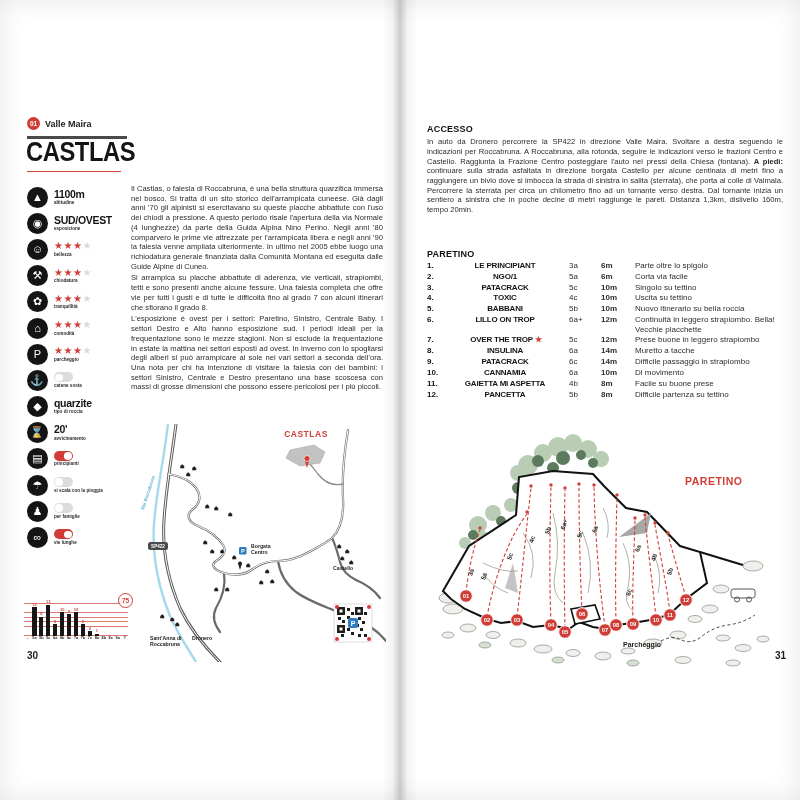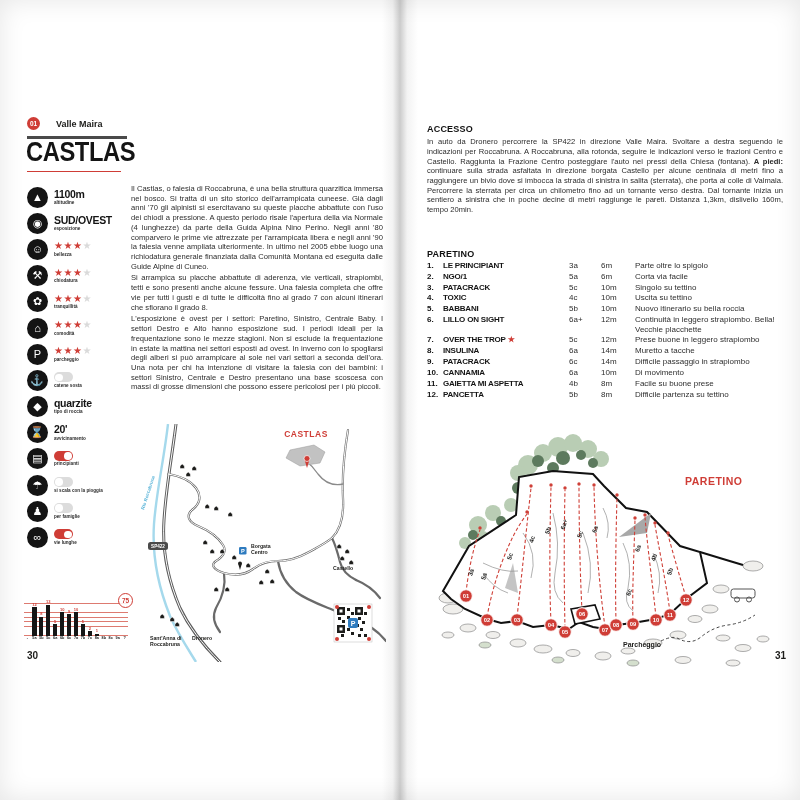--- a/index.html
+++ b/index.html
@@ -2,21 +2,21 @@
 <html><head>
 <meta charset="utf-8">
 <style>
   html,body{margin:0;padding:0;width:800px;height:800px;background:#fff;overflow:hidden;
     font-family:"Liberation Sans",sans-serif;color:#2e2e2e;}
   .spread{position:absolute;inset:0;background:#fff;}
   .spread::before{content:'';position:absolute;inset:0;box-shadow:inset 0 0 26px rgba(0,0,0,.10);pointer-events:none;z-index:50;}
   .gutter{position:absolute;left:382px;top:0;width:36px;height:100%;z-index:40;pointer-events:none;
     background:linear-gradient(90deg,rgba(0,0,0,0) 0%,rgba(100,100,100,.08) 30%,rgba(70,70,70,.28) 50%,rgba(100,100,100,.08) 70%,rgba(0,0,0,0) 100%);}
   
-  .chapter{position:absolute;left:27px;top:117px;display:flex;align-items:center;gap:16px;}
+  .chapter{position:absolute;left:27px;top:117px;display:flex;align-items:center;gap:5px;}
   .chapter-badge{width:13px;height:13px;border-radius:50%;background:#cf3d36;color:#fff;font-size:6.5px;font-weight:bold;display:flex;align-items:center;justify-content:center;}
   .chapter-title{font-size:9px;font-weight:bold;color:#1d1d1b;}
   .title-rule{position:absolute;left:27px;top:136px;width:100px;height:2.6px;background:#4a4a4a;}
   .crag-title{position:absolute;left:26px;top:139px;font-size:27px;font-weight:bold;color:#141414;line-height:1;transform:scaleX(.88);transform-origin:left top;letter-spacing:-.5px;}
   .title-redline{position:absolute;left:27px;top:171px;width:94px;height:1px;background:#cf3d36;}
   
   .stats{position:absolute;left:27px;top:184px;width:102px;}
   .stat{display:flex;align-items:center;height:26.2px;}
   .stat-icon{width:21px;height:21px;border-radius:50%;background:#141414;color:#fff;display:flex;align-items:center;justify-content:center;font-size:11px;flex:0 0 21px;margin-right:6px;line-height:1;}
   .stat-body{display:flex;flex-direction:column;line-height:1;justify-content:space-between;}
@@ -47,24 +47,24 @@
   .map-wrap{position:absolute;left:128px;top:424px;width:258px;height:238px;}
   .topo-wrap{position:absolute;left:423px;top:412px;width:367px;height:260px;}
   svg{display:block;width:100%;height:100%;}
   
   .access{position:absolute;left:427px;top:124px;width:356px;font-size:7.6px;line-height:1.27;text-align:justify;color:#2c2c2c;}
   .h-small{font-size:9px;font-weight:bold;color:#111;margin:0 0 2px 0;letter-spacing:.2px;}
   .sector-h{position:absolute;left:427px;top:249px;}
   .routes{position:absolute;left:427px;top:261px;width:357px;}
   .route{display:flex;font-size:8px;line-height:1.18;margin-bottom:1.4px;}
   .r-num{width:16px;font-weight:bold;color:#141414;flex:0 0 16px;}
-  .r-name{width:126px;flex:0 0 126px;font-weight:bold;color:#141414;letter-spacing:-.2px;}
+  .r-name{width:126px;flex:0 0 126px;font-weight:bold;color:#141414;letter-spacing:-.2px;text-align:center;}
   .r-star{color:#cf3d36;margin-left:2px;}
   .r-grade{width:32px;flex:0 0 32px;}
-  .r-length{width:34px;flex:0 0 34px;}
+  .r-length{width:34px;flex:0 0 34px;font-weight:bold;}
   .r-note{flex:1;}
   .pageno{position:absolute;font-size:10px;font-weight:bold;color:#1d1d1b;z-index:45;}
   .pageno.left{left:27px;top:650px;}
   .pageno.right{right:14px;top:650px;}
 </style>
 </head>
 <body>
 
 <div class="spread">
   <div class="gutter"></div>
@@ -425,21 +425,21 @@
     </div>
       <div class="route">
       <span class="r-num">5.</span>
       <span class="r-name"><span class="nm">BABBANI</span><span class="r-star"></span></span>
       <span class="r-grade">5b</span>
       <span class="r-length">10m</span>
       <span class="r-note">Nuovo itinerario su bella roccia</span>
     </div>
       <div class="route">
       <span class="r-num">6.</span>
-      <span class="r-name"><span class="nm">LILLO ON SIGHT</span><span class="r-star"></span></span>
+      <span class="r-name"><span class="nm">LILLO ON TROP</span><span class="r-star"></span></span>
       <span class="r-grade">6a+</span>
       <span class="r-length">12m</span>
       <span class="r-note">Continuità in leggero strapiombo. Bella! Vecchie placchette</span>
     </div>
       <div class="route">
       <span class="r-num">7.</span>
       <span class="r-name"><span class="nm">OVER THE TROP</span><span class="r-star">★</span></span>
       <span class="r-grade">5c</span>
       <span class="r-length">12m</span>
       <span class="r-note">Prese buone in leggero strapiombo</span>

